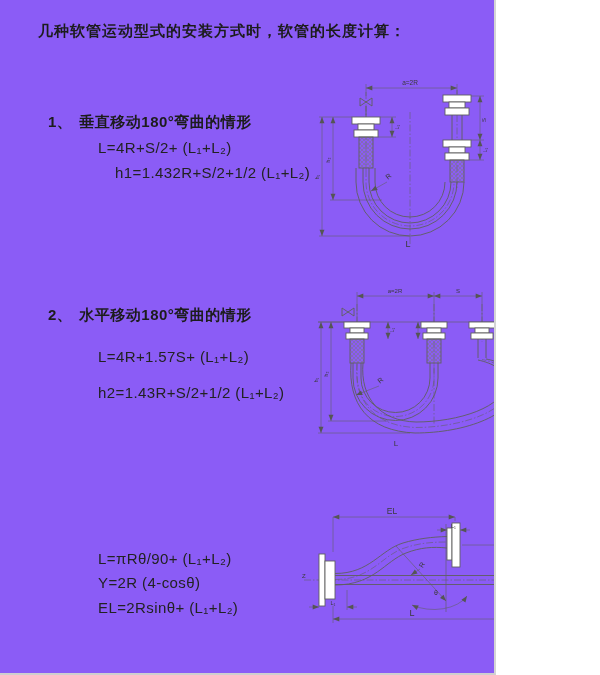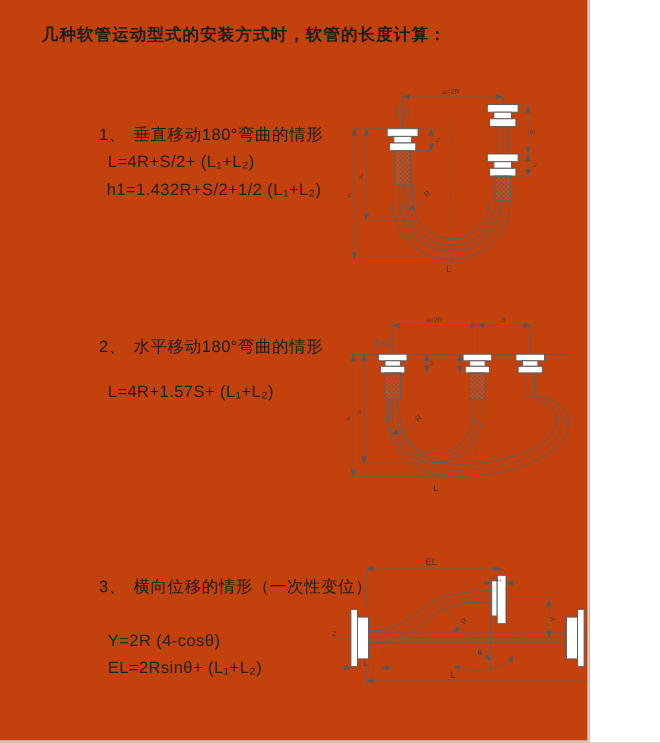--- a/index.html
+++ b/index.html
@@ -1,23 +1,23 @@
 <!DOCTYPE html>
 <html style="--ink: #1c1c1c; --line: #5f5f5f;"><head>
 <meta charset="utf-8">
 <style>
   :root { --ink:#1c1c1c; --line:#5f5f5f; }
   html,body { margin:0; padding:0; background:#ffffff; }
   .page {
-    position:relative; width:536px; height:675px; background:#c2410c;
+    position:relative; width:496px; height:675px; background:#8b5cf6;
     font-family:"Liberation Sans", sans-serif; color:var(--ink); overflow:hidden;
     border-right:2px solid #d4d4d4; border-bottom:2px solid #cfcfcf; box-sizing:border-box;
   }
   .doc-title { position:absolute; font-size:15px; font-weight:bold; letter-spacing:1px; white-space:nowrap; }
-  .sec-head  { position:absolute; font-size:15px; font-weight:normal; letter-spacing:.5px; white-space:nowrap;margin-left:42px; }
+  .sec-head  { position:absolute; font-size:15px; font-weight:bold; letter-spacing:.5px; white-space:nowrap; }
   .sec-head .sp { margin-left:7px; }
   .formula   { position:absolute; font-size:15px; letter-spacing:.4px; white-space:nowrap; color:#222;margin-left:21px; }
   svg.diagram { position:absolute; overflow:visible; }
   .dl  { stroke:var(--line); stroke-width:.9; fill:none; }
   .thin{ stroke:var(--line); stroke-width:.6; fill:none; }
   .fl  { stroke:var(--line); stroke-width:.9; fill:#fff; }
   .dim { stroke:var(--line); stroke-width:.55; fill:none; }
   .cl  { stroke:var(--line); stroke-width:.55; fill:none; stroke-dasharray:7 2 1.5 2; }
   .braid-rect { fill:url(#braid); stroke:var(--line); stroke-width:.9; }
   svg text { fill:#3a3a3a; font-family:"Liberation Sans",sans-serif; }
@@ -26,30 +26,29 @@
 <body>
 
 <div class="page">
 
   <div class="doc-title" style="left:38px;top:22px">几种软管运动型式的安装方式时，软管的长度计算：</div>
 
   <div class="sec-head" style="left:48px;top:113px">
     <span>1、</span><span class="sp">垂直移动180°弯曲的情形</span>
   </div>
   <div class="formula" style="left:77px;top:139px">L=4R+S/2+ (L₁+L₂)</div>
-  <div class="formula" style="left:76px;top:164px">h1=1.432R+S/2+1/2 (L₁+L₂)</div>
+  <div class="formula" style="left:94px;top:164px">h1=1.432R+S/2+1/2 (L₁+L₂)</div>
 
   <div class="sec-head" style="left:48px;top:306px">
     <span>2、</span><span class="sp">水平移动180°弯曲的情形</span>
   </div>
   <div class="formula" style="left:77px;top:348px">L=4R+1.57S+ (L₁+L₂)</div>
-
-  <div class="sec-head" style="left:48px;top:524px">
-    <span>3、</span><span class="sp">横向位移的情形（一次性变位）</span>
-  </div>
+  <div class="formula" style="left:77px;top:384px">h2=1.43R+S/2+1/2 (L₁+L₂)</div>
+
+  <div class="formula" style="left:77px;top:550px">L=πRθ/90+ (L₁+L₂)</div>
   <div class="formula" style="left:77px;top:574px">Y=2R (4-cosθ)</div>
   <div class="formula" style="left:77px;top:599px">EL=2Rsinθ+ (L₁+L₂)</div>
 
   <svg class="diagram" style="left:310px;top:70px" width="195" height="185" viewBox="0 0 195 185">
     <defs>
       <marker id="ah" markerUnits="userSpaceOnUse" markerWidth="7" markerHeight="6" viewBox="0 0 10 8" refX="9.5" refY="4" orient="auto-start-reverse">
         <path d="M0.5,0.5 L9.5,4 L0.5,7.5 Z" fill="#555"></path>
       </marker>
       <pattern id="braid" width="4" height="4" patternUnits="userSpaceOnUse">
         <path d="M0,4 L4,0 M0,0 L4,4" stroke="#7a7a7a" stroke-width="0.5"></path>

